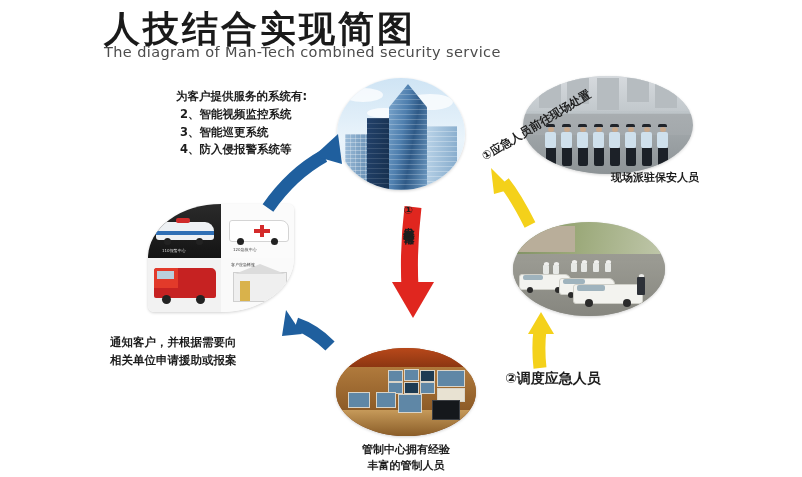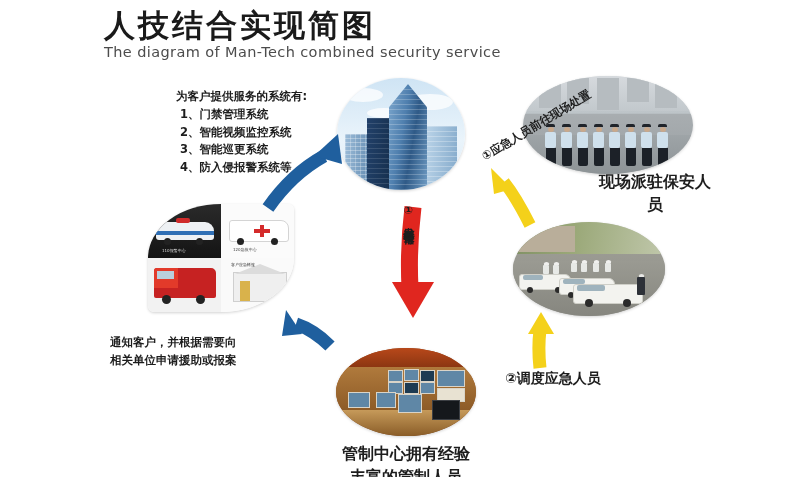--- a/index.html
+++ b/index.html
@@ -7,31 +7,31 @@
   body{
     width:802px;height:477px;overflow:hidden;position:relative;
     font-family:"DejaVu Sans","Liberation Sans",sans-serif;
     color:#231f20;
   }
   #stage{position:absolute;left:0;top:0;width:802px;height:477px;background:#fff;}
 
   
   .title-cn{
     position:absolute;left:104px;top:8px;
-    font-size:31px;font-weight:bold;letter-spacing:3px;
+    font-size:36px;font-weight:bold;letter-spacing:3px;
     color:#1a1a1a;line-height:1.15;white-space:nowrap;
   }
   .title-en{
     position:absolute;left:104px;top:44px;
     font-size:14.5px;color:#4c4c4c;letter-spacing:.4px;white-space:nowrap;
   }
 
   
   .txt{position:absolute;font-size:11.5px;color:#1d1d1d;line-height:1.55;font-weight:bold;white-space:nowrap;}
-  .txt-cap{position:absolute;font-size:16px;color:#1d1d1d;line-height:1.45;font-weight:bold;text-align:center;}
+  .txt-cap{position:absolute;font-size:11px;color:#1d1d1d;line-height:1.45;font-weight:bold;text-align:center;}
 
   
   #service-list{left:176px;top:88px;}
   #service-list .ln{display:block;}
   #service-list .ln.indent{padding-left:4px;}
 
   
   .bubble{position:absolute;overflow:hidden;box-shadow:0 1px 3px rgba(0,0,0,.18);}
   .ellipse{border-radius:50%;}
 
@@ -155,21 +155,20 @@
 </head>
 <body>
 
 <div id="stage">
 
   <div class="title-cn">人技结合实现简图</div>
   <div class="title-en">The diagram of Man-Tech combined security service</div>
 
   <div class="txt" id="service-list">
     <span class="ln">为客户提供服务的系统有:</span>
-    <span class="ln indent">1、门禁管理系统</span>
     <span class="ln indent">2、智能视频监控系统</span>
     <span class="ln indent">3、智能巡更系统</span>
     <span class="ln indent">4、防入侵报警系统等</span>
   </div>
 
   <div class="bubble ellipse" id="photo-building">
     <div class="cloud" style="left:6px;top:10px;width:40px;height:14px;"></div>
     <div class="cloud" style="left:70px;top:16px;width:46px;height:16px;"></div>
     <div class="cloud" style="left:30px;top:30px;width:34px;height:10px;"></div>
     <div class="bld low"></div>

